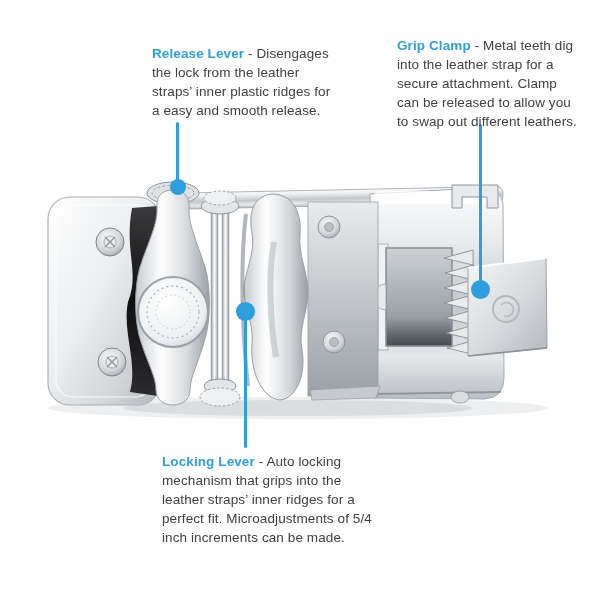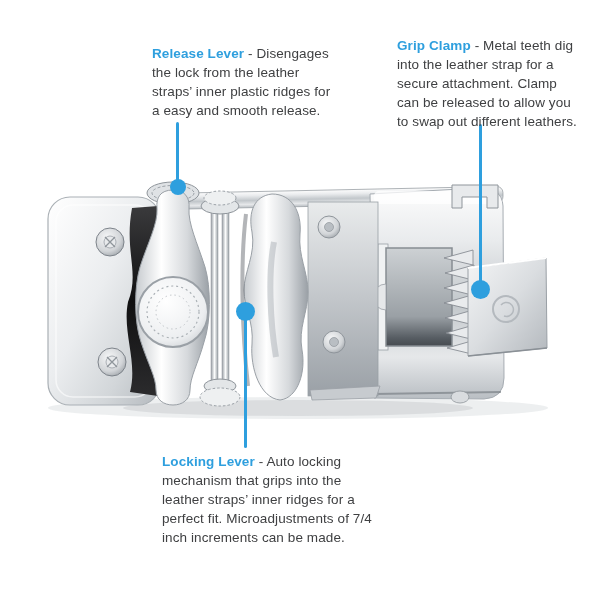--- a/index.html
+++ b/index.html
@@ -196,16 +196,16 @@
   <div class="callout-dot" style="left:471px;top:280px;width:19px;height:19px;"></div>
   <div class="ann" style="left:397px;top:36px;width:182px;">
     <span class="ann-title">Grip Clamp</span>
     <span class="ann-body">- Metal teeth dig into the leather strap for a secure attachment. Clamp can be released to allow you to swap out different leathers.</span>
   </div>
 
   <div class="callout-line" style="left:244px;top:312px;height:136px;"></div>
   <div class="callout-dot" style="left:236px;top:302px;width:19px;height:19px;"></div>
   <div class="ann" style="left:162px;top:452px;width:212px;">
     <span class="ann-title">Locking Lever</span>
-    <span class="ann-body">- Auto locking mechanism that grips into the leather straps’ inner ridges for a perfect fit. Microadjustments of 7/4 inch increments can be made.</span>
+    <span class="ann-body">- Auto locking mechanism that grips into the leather straps’ inner ridges for a perfect fit. Microadjustments of 5/4 inch increments can be made.</span>
   </div>
 
 </div>
 
 </body></html>

